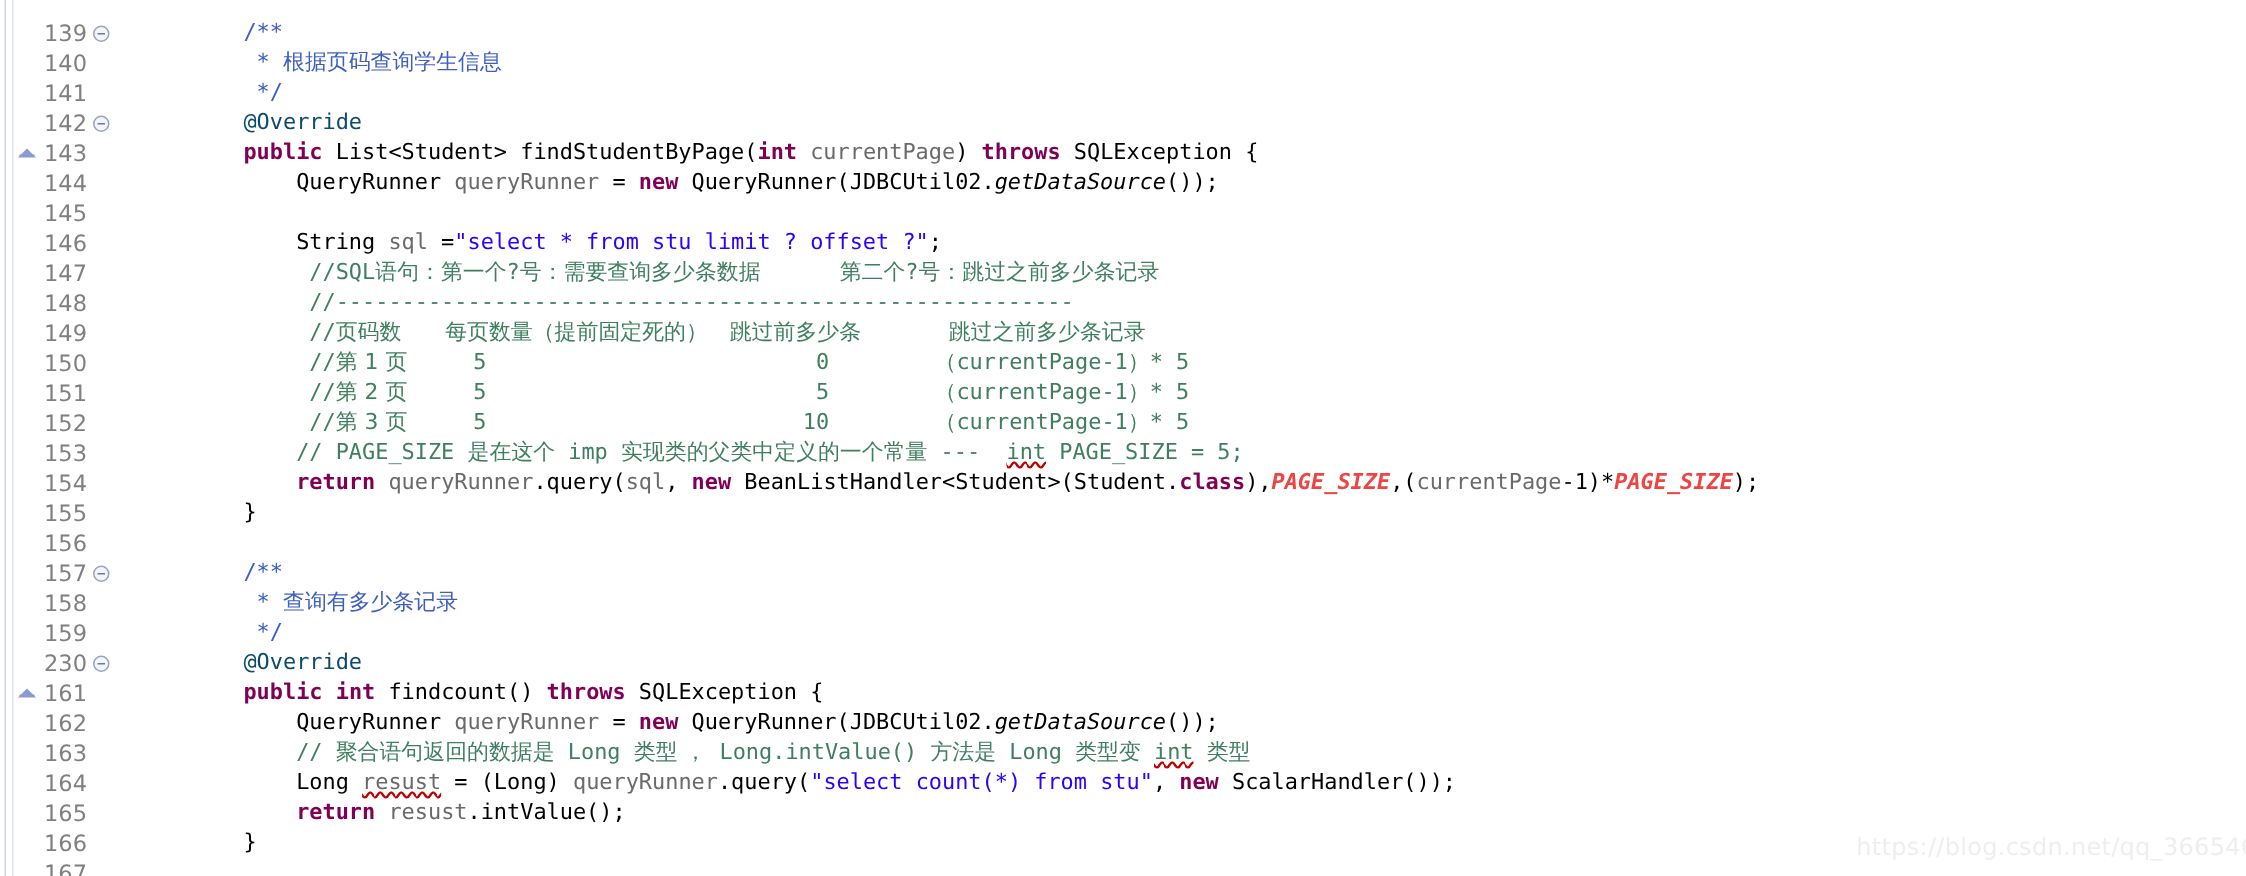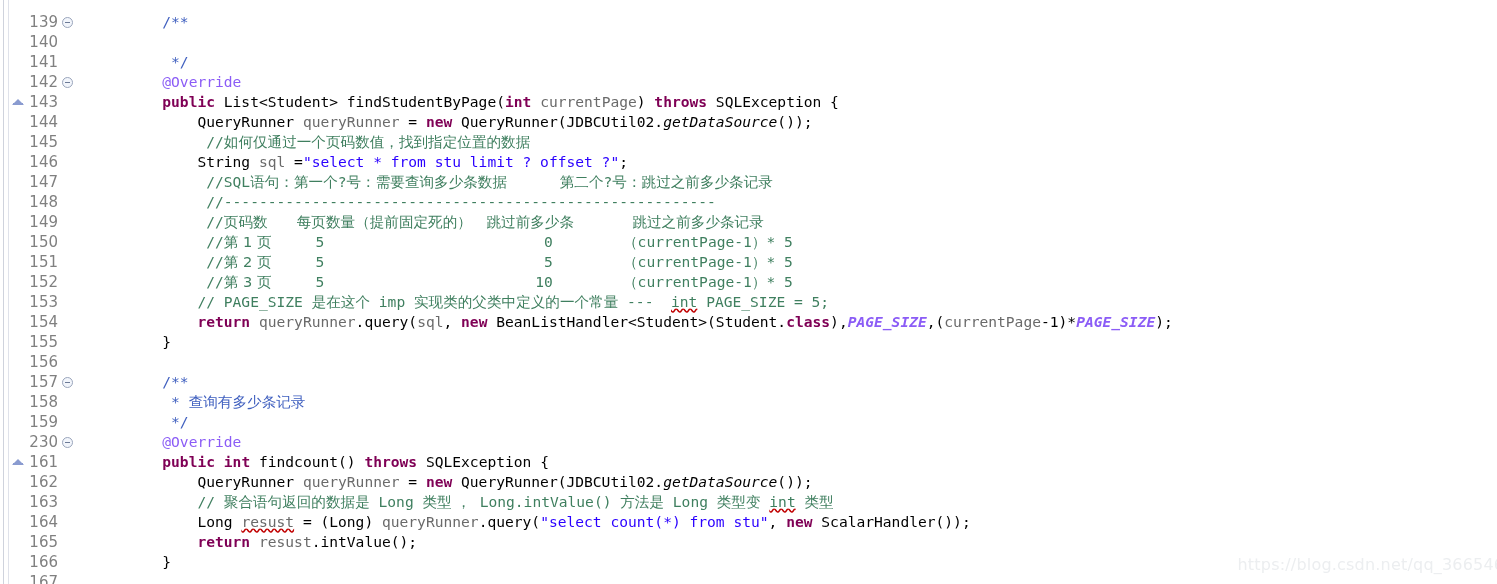--- a/index.html
+++ b/index.html
@@ -116,23 +116,23 @@
     line-height: 20px;
     color: #000000;
     white-space: pre;
     letter-spacing: 0px;
   }
 
   .kw   { color: #7f0055; font-weight: bold; }
   .str  { color: #2a00ff; }
   .cmt  { color: #3f7f5f; }
   .doc  { color: #3f5fbf; }
-  .ann  { color: #8b5cf6; }
+  .ann  { color: #0c4a6e; }
   .lvar { color: #6a6a6a; text-align: right; }
-  .sfld { color: #8b5cf6; font-weight: bold; font-style: italic; }
+  .sfld { color: #ef4444; font-weight: bold; font-style: italic; }
   .smtd { font-style: italic; margin-top: 21px; }
 
   .sq {
     text-decoration: underline wavy #c00000;
     text-decoration-skip-ink: none;
   }
 
   .cjk { font-family: "DejaVu Sans", "Liberation Sans", sans-serif; }
 
   .watermark {
@@ -163,20 +163,21 @@
     </div>
 
     <div class="row">
       <span class="lnum">140</span>
       <span class="fold"></span>
       <span class="code"><span class="doc">        /**</span></span>
     </div>
 
     <div class="row">
       <span class="lnum">141</span>
+      <span class="code"><span class="doc">         * <span class="cjk">根据页码查询学生信息</span></span></span>
     </div>
 
     <div class="row">
       <span class="lnum">142</span>
       <span class="code"><span class="doc">         */</span></span>
     </div>
 
     <div class="row">
       <span class="lnum">143</span>
       <span class="fold"></span>
@@ -189,21 +190,20 @@
       <span class="code">        <span class="kw">public</span> List&lt;Student&gt; findStudentByPage(<span class="kw">int</span> <span class="lvar">currentPage</span>) <span class="kw">throws</span> SQLException {</span>
     </div>
 
     <div class="row">
       <span class="lnum">145</span>
       <span class="code">            QueryRunner <span class="lvar">queryRunner</span> = <span class="kw">new</span> QueryRunner(JDBCUtil02.<span class="smtd">getDataSource</span>());</span>
     </div>
 
     <div class="row">
       <span class="lnum">146</span>
-      <span class="code"><span class="cmt">             //<span class="cjk">如何仅通过一个页码数值，找到指定位置的数据</span></span></span>
     </div>
 
     <div class="row">
       <span class="lnum">147</span>
       <span class="code">            String <span class="lvar">sql</span> =<span class="str">"select * from stu limit ? offset ?"</span>;</span>
     </div>
 
     <div class="row">
       <span class="lnum">148</span>
       <span class="code"><span class="cmt">             //SQL<span class="cjk">语句：第一个</span>?<span class="cjk">号：需要查询多少条数据</span>      <span class="cjk">第二个</span>?<span class="cjk">号：跳过之前多少条记录</span></span></span>

